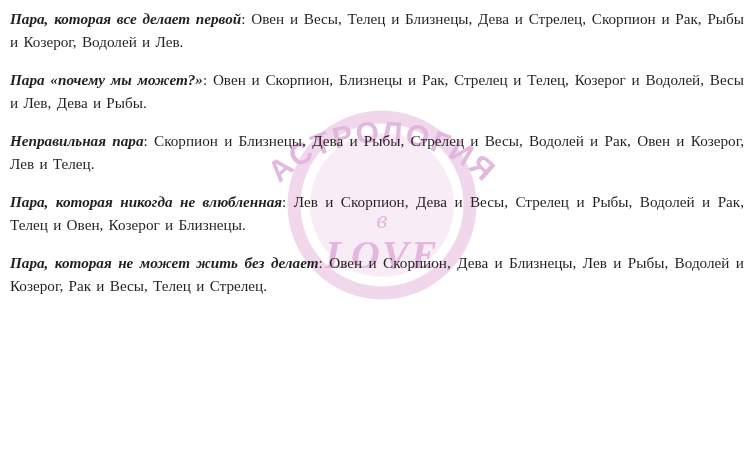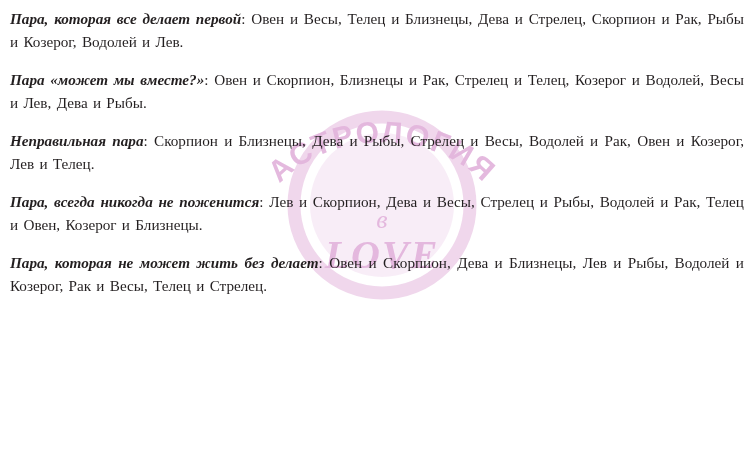--- a/index.html
+++ b/index.html
@@ -68,28 +68,28 @@
   </svg>
 </div>
 
 <div id="content">
   <p class="para">
     <span class="lead">Пара, которая все делает первой</span><span class="plain">: </span><span>Овен и Весы, Телец и Близнецы, Дева и Стрелец, Скорпион и Рак, Рыбы и Козерог, Водолей и Лев.</span>
   </p>
 
 
   <p class="para">
-    <span class="lead">Пара «может мы вместе?»</span><span class="plain">: </span><span>Овен и Скорпион, Близнецы и Рак, Стрелец и Телец, Козерог и Водолей, Весы и Лев, Дева и Рыбы.</span>
+    <span class="lead">Пара «почему мы может?»</span><span class="plain">: </span><span>Овен и Скорпион, Близнецы и Рак, Стрелец и Телец, Козерог и Водолей, Весы и Лев, Дева и Рыбы.</span>
   </p>
 
 
   <p class="para">
     <span class="lead">Неправильная пара</span><span class="plain">: </span><span>Скорпион и Близнецы, Дева и Рыбы, Стрелец и Весы, Водолей и Рак, Овен и Козерог, Лев и Телец.</span>
   </p>
 
   <p class="para">
-    <span class="lead">Пара, всегда никогда не поженится</span><span class="plain">: </span><span>Лев и Скорпион, Дева и Весы, Стрелец и Рыбы, Водолей и Рак, Телец и Овен, Козерог и Близнецы.</span>
+    <span class="lead">Пара, которая никогда не влюбленная</span><span class="plain">: </span><span>Лев и Скорпион, Дева и Весы, Стрелец и Рыбы, Водолей и Рак, Телец и Овен, Козерог и Близнецы.</span>
   </p>
 
   <p class="para">
     <span class="lead">Пара, которая не может жить без делает</span><span class="plain">: </span><span>Овен и Скорпион, Дева и Близнецы, Лев и Рыбы, Водолей и Козерог, Рак и Весы, Телец и Стрелец.</span>
   </p>
 </div>
 
 </body></html>

